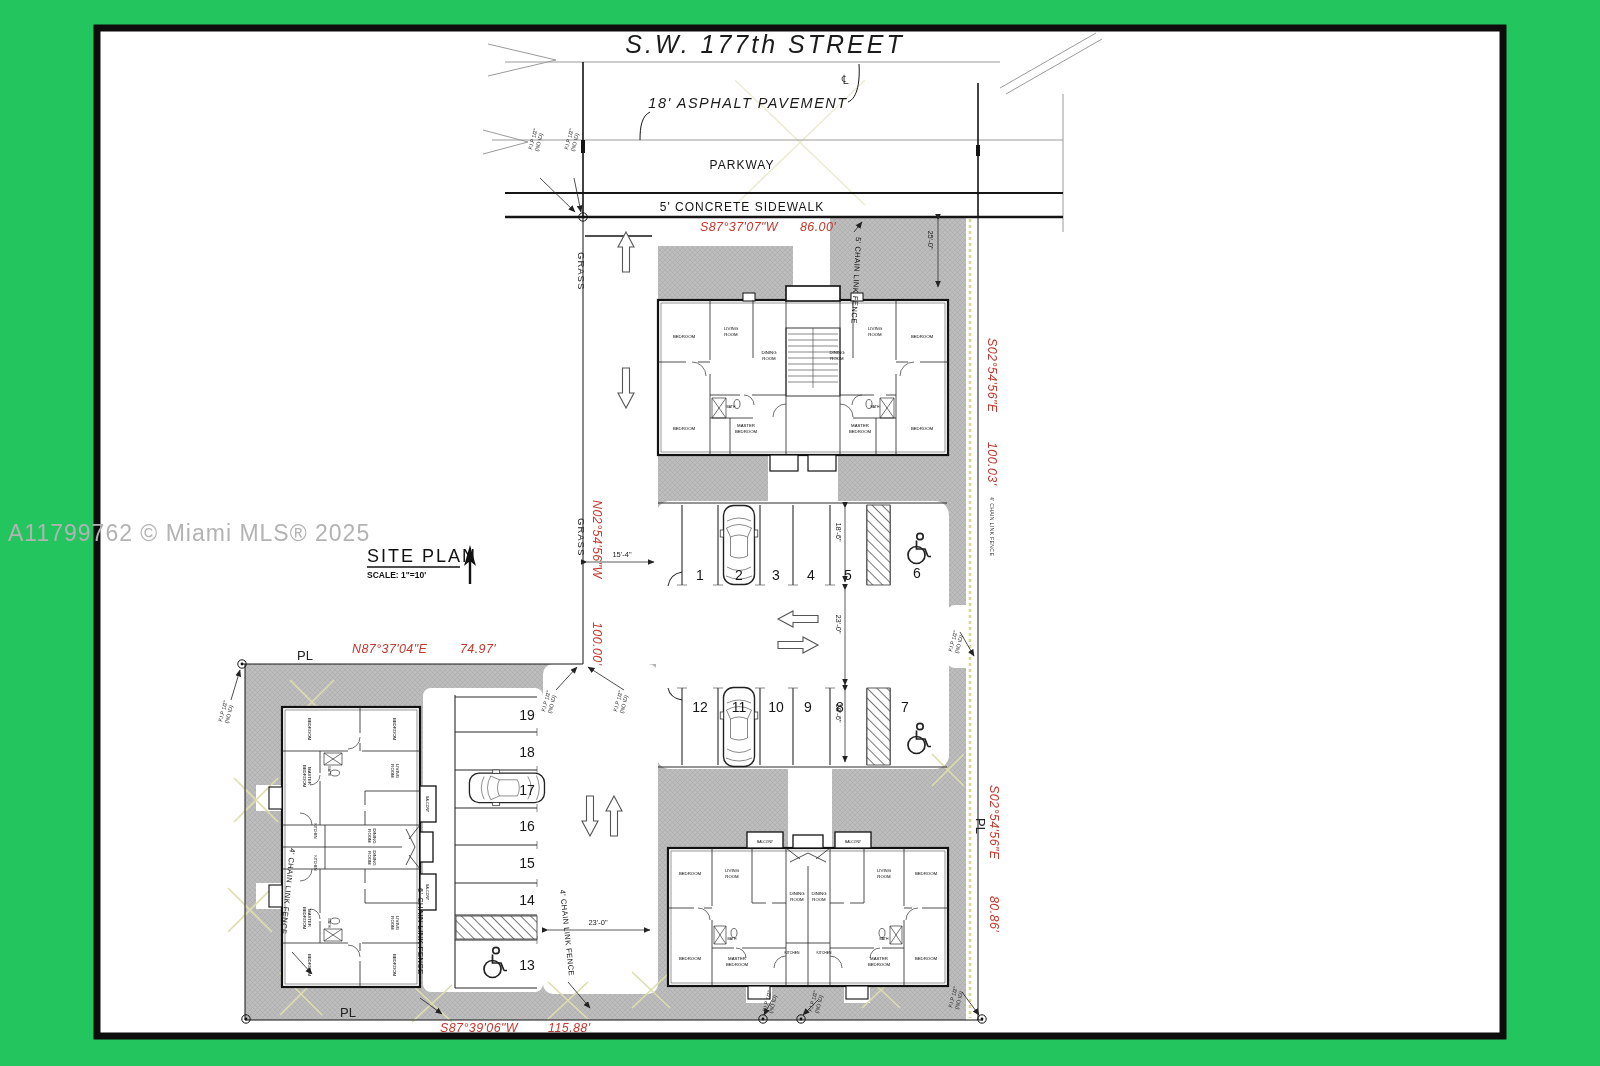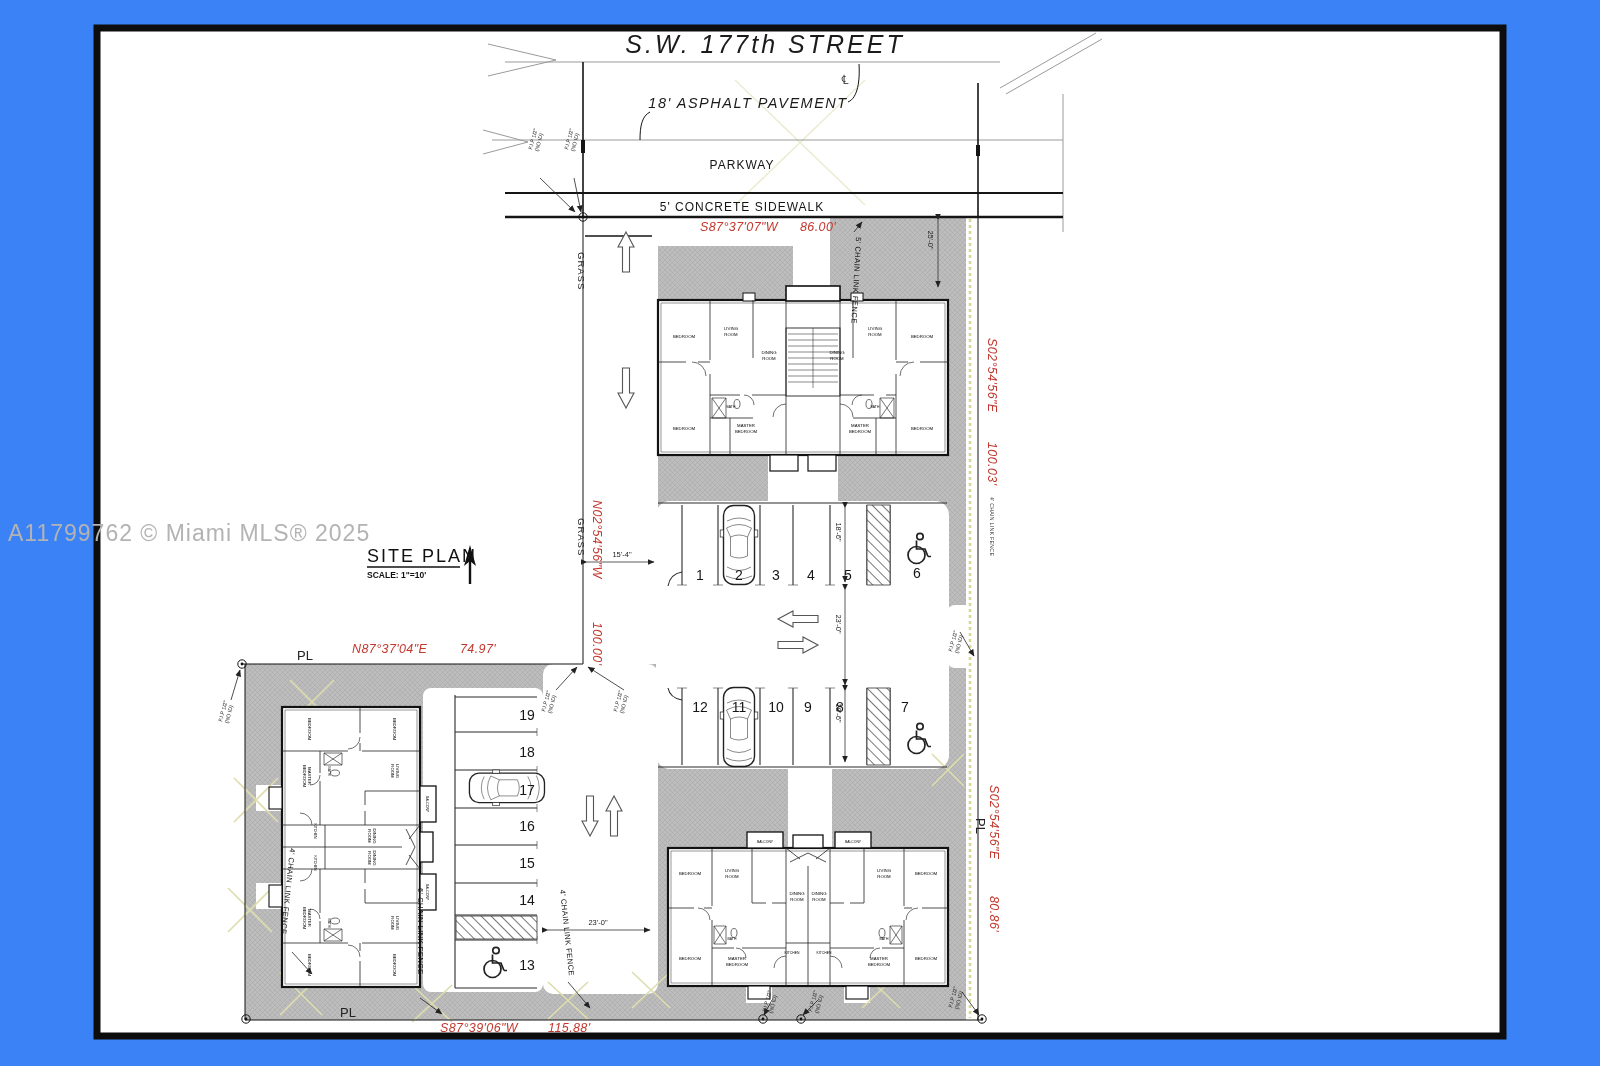--- a/index.html
+++ b/index.html
@@ -1,16 +1,16 @@
 <!DOCTYPE html>
 <html><head>
 <meta charset="utf-8">
 <style>
   html,body{margin:0;padding:0;background:#e9e8e6;}
-  .stage{position:relative;width:1600px;height:1066px;background:#3b82f6;overflow:hidden;}
+  .stage{position:relative;width:1600px;height:1066px;background:#22c55e;overflow:hidden;}
   svg{position:absolute;left:0;top:0;}
   svg text{font-family:"Liberation Sans",sans-serif;fill:#111;}
   .gray{stroke:#9a9a9a;stroke-width:1;fill:none;}
   .blk1{stroke:#151515;stroke-width:1;fill:none;}
   .blk15{stroke:#151515;stroke-width:1.6;fill:none;}
   .thin{stroke:#3a3a3a;stroke-width:.6;fill:none;}
   .part{stroke:#222;stroke-width:.8;fill:none;}
   .wall{fill:#fff;stroke:#111;stroke-width:2.2;}
   .sub{fill:none;stroke:#444;stroke-width:.55;}
   .fixt{fill:none;stroke:#333;stroke-width:.7;}

